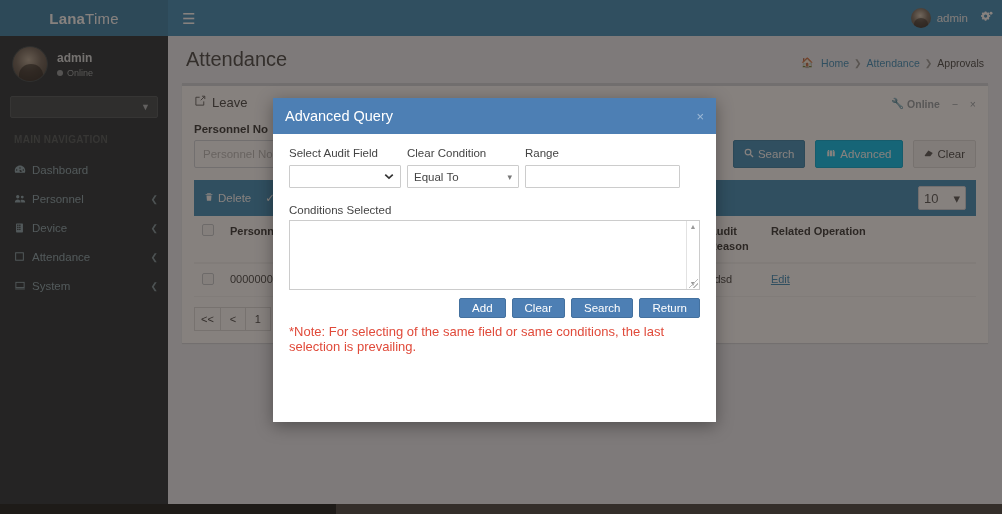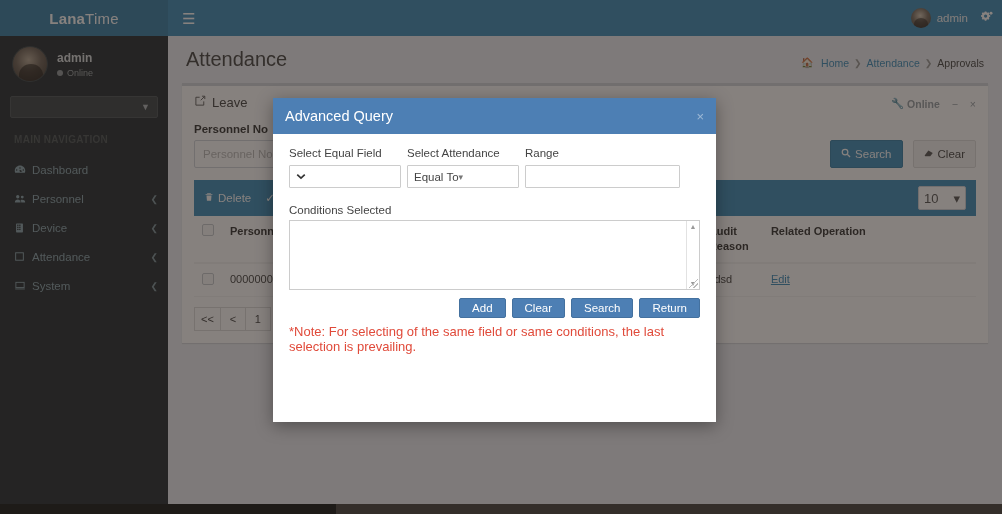--- a/index.html
+++ b/index.html
@@ -214,21 +214,21 @@
   .modal-body { padding: 13px 16px 0 16px; flex: 1; }
 
   .mrow { display: flex; gap: 0; }
   .mcol { display: flex; flex-direction: column; }
   .mlabel { font-size: 11.5px; color: #444; margin-bottom: 6px; }
   .msel, .mtxt {
     height: 23px; border: 1px solid #ccc; background: #fff;
     font-size: 11.5px; color: #444; padding: 0 6px;
     display: flex; align-items: center; border-radius: 1px;
   }
-  .msel { justify-content: flex-start; }
+  .msel { justify-content: space-between; }
   .msel .cv { color: #777; font-size: 9px; }
   .c1 { width: 112px; }
   .c2 { width: 112px; }
   .c3 { width: 155px; }
   .gap1 { width: 6px; }
   .gap2 { width: 6px; }
 
   .cond-label { font-size: 11.5px; color: #444; margin: 16px 0 4px 0; }
   .textarea-wrap {
     height: 70px; border: 1px solid #ccc; background: #fff; position: relative;
@@ -409,20 +409,29 @@
           </div>
           <div class="form-group" style="flex:1"></div>
           <button class="btn btn-primary">
             <span>
               <svg width="10" height="10" viewBox="0 0 16 16" fill="none" stroke="#fff" stroke-width="2">
                   <circle cx="6.5" cy="6.5" r="4.5"></circle>
                   <line x1="10" y1="10" x2="14.5" y2="14.5"></line>
                 </svg>
             </span>
             <span>Search</span>
+          </button>
+          <button class="btn btn-info">
+            <span>
+              <svg width="10" height="10" viewBox="0 0 16 16" fill="#fff">
+                  <path d="M2 5h3v8H2zM11 5h3v8h-3zM6 4h4v9H6z"></path>
+                  <path d="M3 3h2v2H3zM11 3h2v2h-2z"></path>
+                </svg>
+            </span>
+            <span>Advanced</span>
           </button>
           <button class="btn btn-default">
             <span>
               <svg width="10" height="10" viewBox="0 0 16 16" fill="#555">
                   <path d="M1 12l6-8 7 4-4 5H2z"></path>
                 </svg>
             </span>
             <span>Clear</span>
           </button>
         </div>
@@ -491,33 +500,33 @@
 
   <div class="modal">
     <div class="modal-header">
       <span class="modal-title">Advanced Query</span>
       <span class="modal-close">×</span>
     </div>
     <div class="modal-body">
 
       <div class="mrow">
         <div class="mcol c1">
-          <span class="mlabel">Select Equal Field</span>
+          <span class="mlabel">Select Audit Field</span>
           <span class="msel">
             <span></span>
             <span class="cv">
               <svg width="10" height="7" viewBox="0 0 12 8" fill="none" stroke="#333" stroke-width="2">
                   <path d="M1.5 1.8L6 6 10.5 1.8"></path>
                 </svg>
             </span>
           </span>
         </div>
         <div class="gap1"></div>
         <div class="mcol c2">
-          <span class="mlabel">Select Attendance</span>
+          <span class="mlabel">Clear Condition</span>
           <span class="msel">
             <span>Equal To</span>
             <span class="cv">▾</span>
           </span>
         </div>
         <div class="gap2"></div>
         <div class="mcol c3">
           <span class="mlabel">Range</span>
           <span class="mtxt"></span>
         </div>

